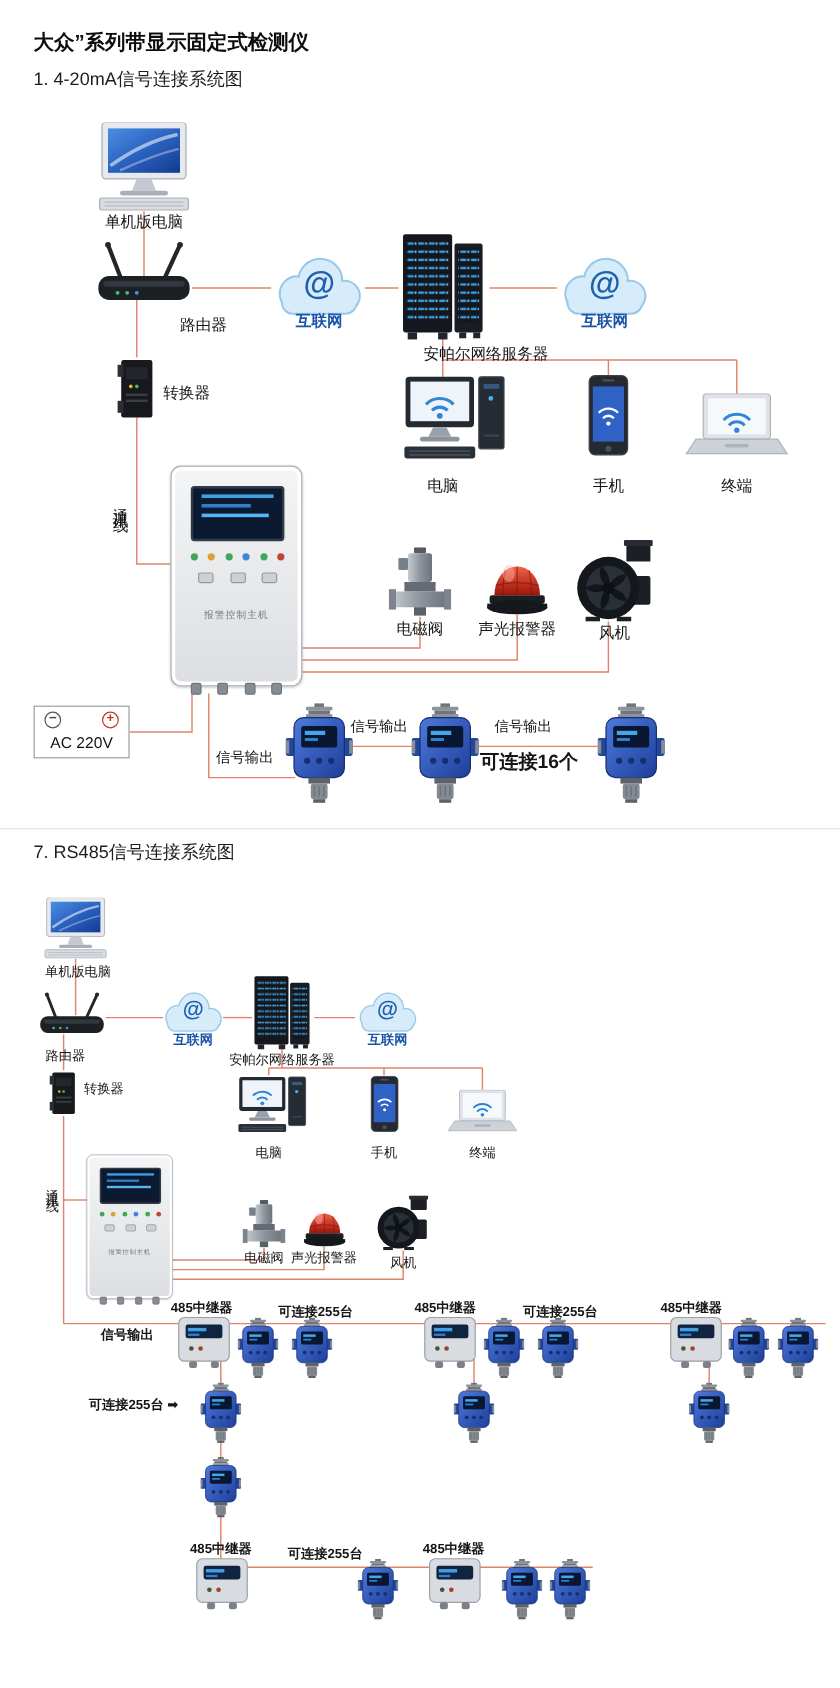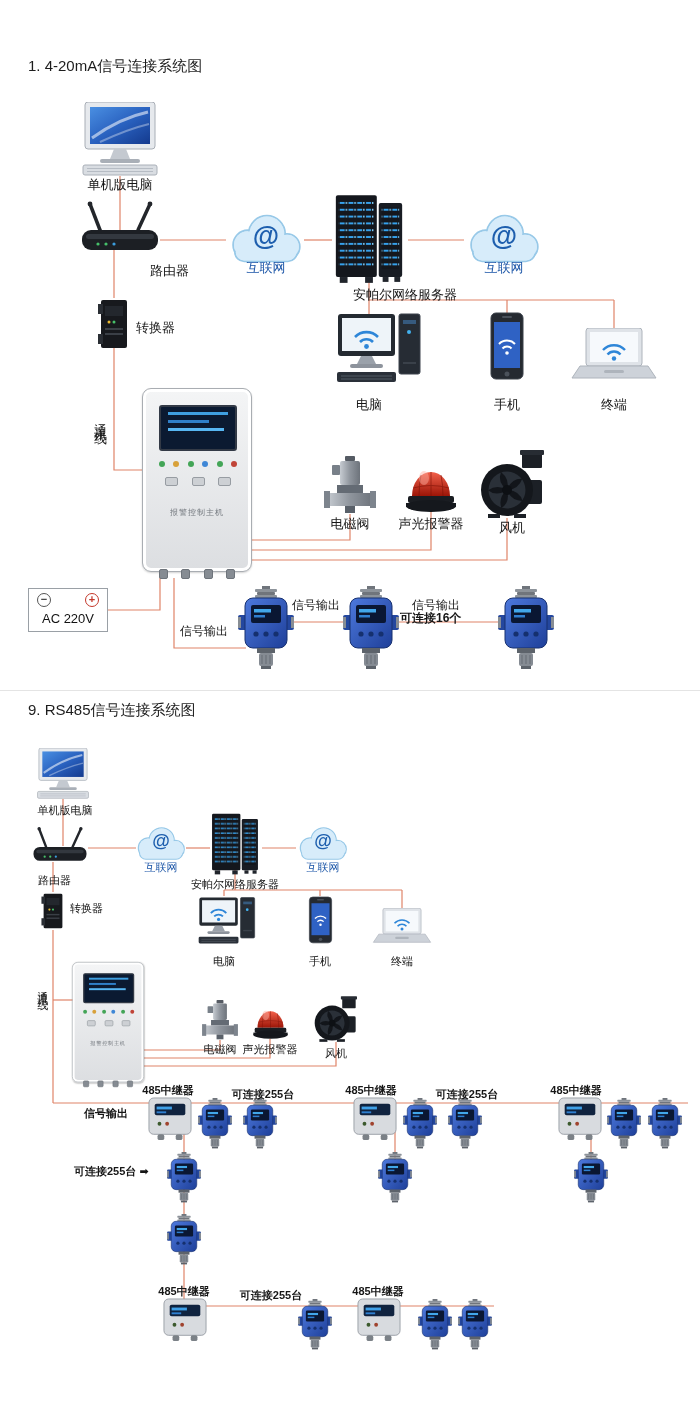--- a/index.html
+++ b/index.html
@@ -4,21 +4,21 @@
 <style>
   *{box-sizing:border-box;margin:0;padding:0}
   html,body{background:#fff}
   body{width:700px;height:1407px;position:relative;font-family:"Liberation Sans","DejaVu Sans",sans-serif;color:#1a1a1a}
   .stage{position:relative;width:700px;height:1407px;overflow:hidden;background:#fff}
   .lines{position:absolute;left:0;top:0;z-index:1}
   svg.dev{position:absolute;z-index:2}
   .lbl{position:absolute;z-index:3;font-size:13px;line-height:1.15;color:#161616;text-align:center;white-space:nowrap}
   .lbl.sm{font-size:11px}
   .lbl.b{font-weight:bold}
-  .lbl.blue{color:#1b55a7;font-weight:normal}
+  .lbl.blue{color:#1b55a7;font-weight:bold}
   .lbl.la{text-align:left}
   .vtext{writing-mode:vertical-rl;letter-spacing:4px}
   .title{position:absolute;left:28px;top:24px;font-size:17px;font-weight:bold;color:#0d0d0d;z-index:3}
   .sect{position:absolute;left:28px;font-size:15px;color:#1d1d1d;z-index:3}
   .divider{position:absolute;left:0;width:700px;top:690px;border-top:1px solid #e4e4e4;z-index:1}
   
   .panel{position:absolute;width:110px;height:184px;background:linear-gradient(180deg,#f4f5f6,#dcdee1);border:1px solid #a9adb2;border-radius:9px;box-shadow:inset 0 0 0 3px #fff,0 1px 2px rgba(0,0,0,.18);z-index:2}
   .pscreen{position:absolute;left:16px;top:16px;width:78px;height:46px;background:#0b1a31;border-radius:3px;border:2px solid #333a46;overflow:hidden}
   .pscreen i{display:block;height:3px;background:#3f9fe0;margin:5px 7px 0}
   .pscreen i:nth-child(2){width:55%;background:#2f7fc8}
@@ -290,23 +290,24 @@
       <polyline points="144,1058 270,1058 270,1039"></polyline>
       <polyline points="144,1066 336,1066 336,1042"></polyline>
       <polyline points="53,1103 688,1103"></polyline>
       <polyline points="184,1110 184,1306"></polyline>
       <polyline points="395,1110 395,1162"></polyline>
       <polyline points="591,1110 591,1162"></polyline>
       <polyline points="184,1306 494,1306"></polyline>
     </g>
   </svg>
 
+  <div class="title">大众”系列带显示固定式检测仪</div>
   <div class="sect" style="top:57px">1. 4-20mA信号连接系统图</div>
   <div class="divider"></div>
-  <div class="sect" style="top:701px">9. RS485信号连接系统图</div>
+  <div class="sect" style="top:701px">7. RS485信号连接系统图</div>
 
   <svg class="dev" style="left:78px;top:102px;width:84px;height:74px">
       <use href="#sym-desktop"></use>
     </svg>
   <svg class="dev" style="left:80px;top:200px;width:80px;height:56px">
       <use href="#sym-router"></use>
     </svg>
   <svg class="dev" style="left:224px;top:210px;width:84px;height:57px">
       <use href="#sym-cloud"></use>
     </svg>
@@ -392,21 +393,21 @@
   <div class="lbl vtext" style="left:92px;top:413px">通讯线</div>
   <div class="lbl" style="left:339px;top:398px;width:60px">电脑</div>
   <div class="lbl" style="left:477px;top:398px;width:60px">手机</div>
   <div class="lbl" style="left:584px;top:398px;width:60px">终端</div>
   <div class="lbl" style="left:320px;top:517px;width:60px">电磁阀</div>
   <div class="lbl" style="left:396px;top:517px;width:70px">声光报警器</div>
   <div class="lbl" style="left:482px;top:521px;width:60px">风机</div>
   <div class="lbl la" style="left:180px;top:625px;font-size:12px">信号输出</div>
   <div class="lbl la" style="left:292px;top:599px;font-size:12px">信号输出</div>
   <div class="lbl la" style="left:412px;top:599px;font-size:12px">信号输出</div>
-  <div class="lbl la b" style="left:400px;top:612px;font-size:12px">可连接16个</div>
+  <div class="lbl la b" style="left:400px;top:627px;font-size:16px">可连接16个</div>
 
   <svg class="dev" style="left:34px;top:748px;width:58px;height:51px">
       <use href="#sym-desktop"></use>
     </svg>
   <svg class="dev" style="left:32px;top:826px;width:56px;height:39px">
       <use href="#sym-router"></use>
     </svg>
   <svg class="dev" style="left:132px;top:824px;width:58px;height:39px">
       <use href="#sym-cloud"></use>
     </svg>

